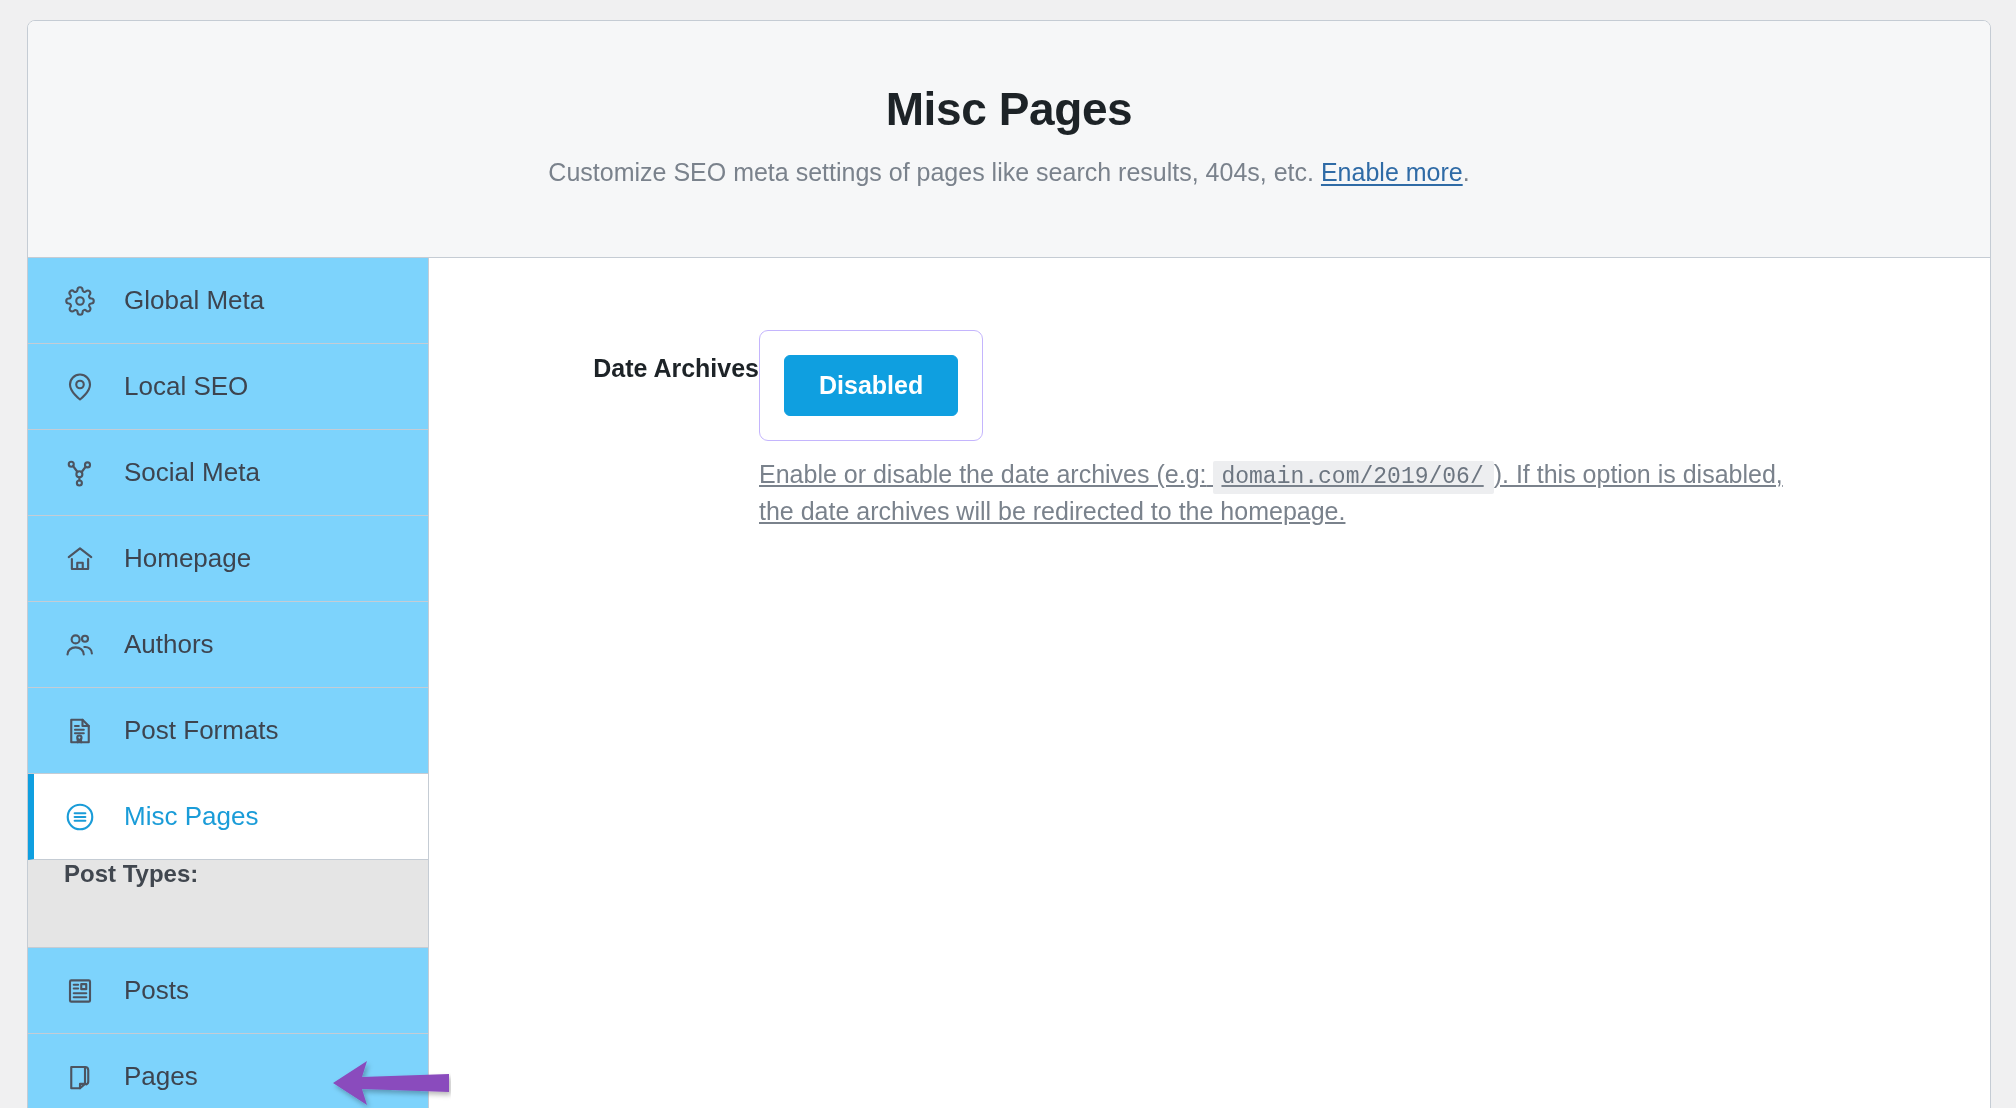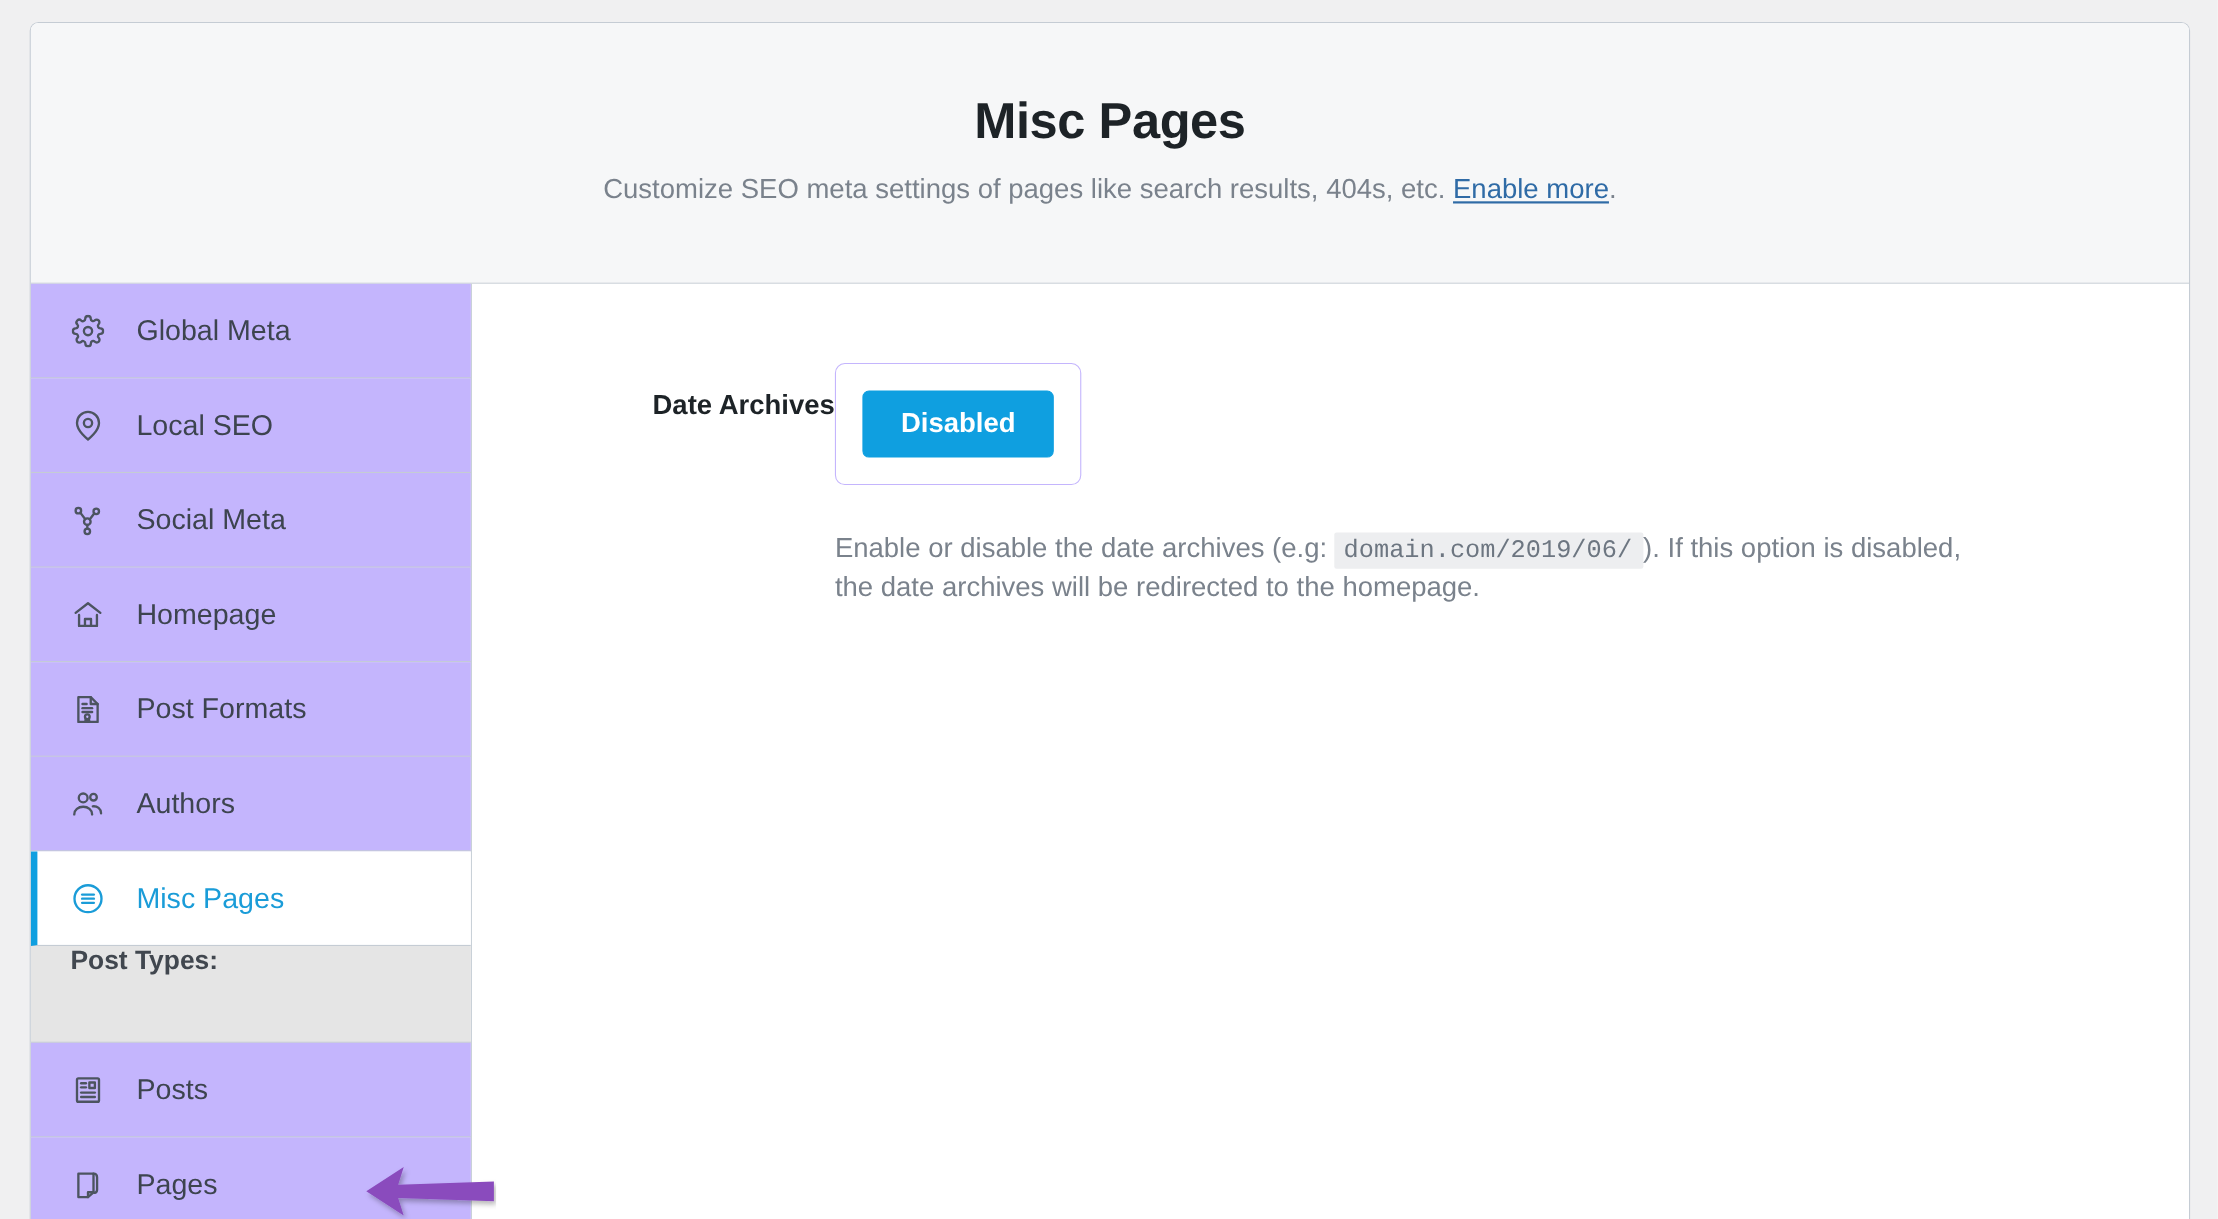--- a/index.html
+++ b/index.html
@@ -64,21 +64,21 @@
     background: #f6f7f8;
     border-right: 1px solid #c5ccd4;
     position: relative;
   }
   .nav-item {
     height: 86px;
     display: flex;
     align-items: center;
     padding-left: 36px;
     border-bottom: 1px solid #c5ccd4;
-    background: #c4b5fd;
+    background: #7dd3fc;
     cursor: pointer;
     position: relative;
   }
   .nav-item .nav-icon {
     width: 32px; height: 32px;
     flex: 0 0 32px;
     display: flex; align-items: center; justify-content: center;
     color: #4c5460;
   }
   .nav-item .nav-icon svg { display: block; }
@@ -159,25 +159,26 @@
     cursor: pointer;
     line-height: 1.25;
   }
   .toggle-btn.selected {
     background: #0f9fe0;
     border-color: #0f9fe0;
     color: #ffffff;
   }
 
   .field-desc {
-    margin-top: 40px;
+    margin-top: 16px;
     font-size: 25px;
     line-height: 1.42;
     color: #7a828c;
     max-width: 1060px;
+    text-decoration: underline;
   }
   .field-desc code {
     font-family: "Liberation Mono", monospace;
     font-size: 23px;
     background: #edeef0;
     color: #6d7681;
     padding: 3px 10px 4px 8px;
     border-radius: 2px;
   }
 </style>
@@ -237,42 +238,42 @@
             <path d="M5.5 12v8h13v-8"></path>
             <path d="M9.8 20v-5h4.4v5"></path>
           </svg>
         </span>
         <span class="nav-label">Homepage</span>
       </div>
 
       <div class="nav-item">
         <span class="nav-icon">
           <svg width="30" height="30" viewBox="0 0 24 24" fill="none" stroke="currentColor" stroke-width="1.7" stroke-linecap="round" stroke-linejoin="round">
+            <circle cx="8.5" cy="7.5" r="3.2"></circle>
+            <path d="M2 19.5c0-3.3 2.9-5.6 6.5-5.6s6.5 2.3 6.5 5.6"></path>
+            <circle cx="16" cy="7" r="2.4"></circle>
+            <path d="M15.5 13.6c3.2-.3 6 1.8 6 5.1"></path>
+          </svg>
+        </span>
+        <span class="nav-label">Authors</span>
+      </div>
+
+      <div class="nav-item">
+        <span class="nav-icon">
+          <svg width="30" height="30" viewBox="0 0 24 24" fill="none" stroke="currentColor" stroke-width="1.7" stroke-linecap="round" stroke-linejoin="round">
             <path d="M5 3h9l5 5v13H5z"></path>
             <path d="M14 3v5h5"></path>
             <line x1="8" y1="8" x2="11" y2="8"></line>
             <line x1="8" y1="11" x2="15" y2="11"></line>
             <line x1="8" y1="13.8" x2="15" y2="13.8"></line>
             <circle cx="11.5" cy="17.3" r="1.7"></circle>
             <path d="M10.4 18.6L10 21l1.5-.9 1.5.9-.4-2.4"></path>
           </svg>
         </span>
         <span class="nav-label">Post Formats</span>
-      </div>
-
-      <div class="nav-item">
-        <span class="nav-icon">
-          <svg width="30" height="30" viewBox="0 0 24 24" fill="none" stroke="currentColor" stroke-width="1.7" stroke-linecap="round" stroke-linejoin="round">
-            <circle cx="8.5" cy="7.5" r="3.2"></circle>
-            <path d="M2 19.5c0-3.3 2.9-5.6 6.5-5.6s6.5 2.3 6.5 5.6"></path>
-            <circle cx="16" cy="7" r="2.4"></circle>
-            <path d="M15.5 13.6c3.2-.3 6 1.8 6 5.1"></path>
-          </svg>
-        </span>
-        <span class="nav-label">Authors</span>
       </div>
 
       <div class="nav-item active">
         <span class="nav-icon">
           <svg width="32" height="32" viewBox="0 0 24 24" fill="none" stroke="currentColor" stroke-width="1.6" stroke-linecap="round">
             <circle cx="12" cy="12" r="9.2"></circle>
             <line x1="8" y1="9.2" x2="16" y2="9.2"></line>
             <line x1="8" y1="12" x2="16" y2="12"></line>
             <line x1="8" y1="14.8" x2="16" y2="14.8"></line>
           </svg>

